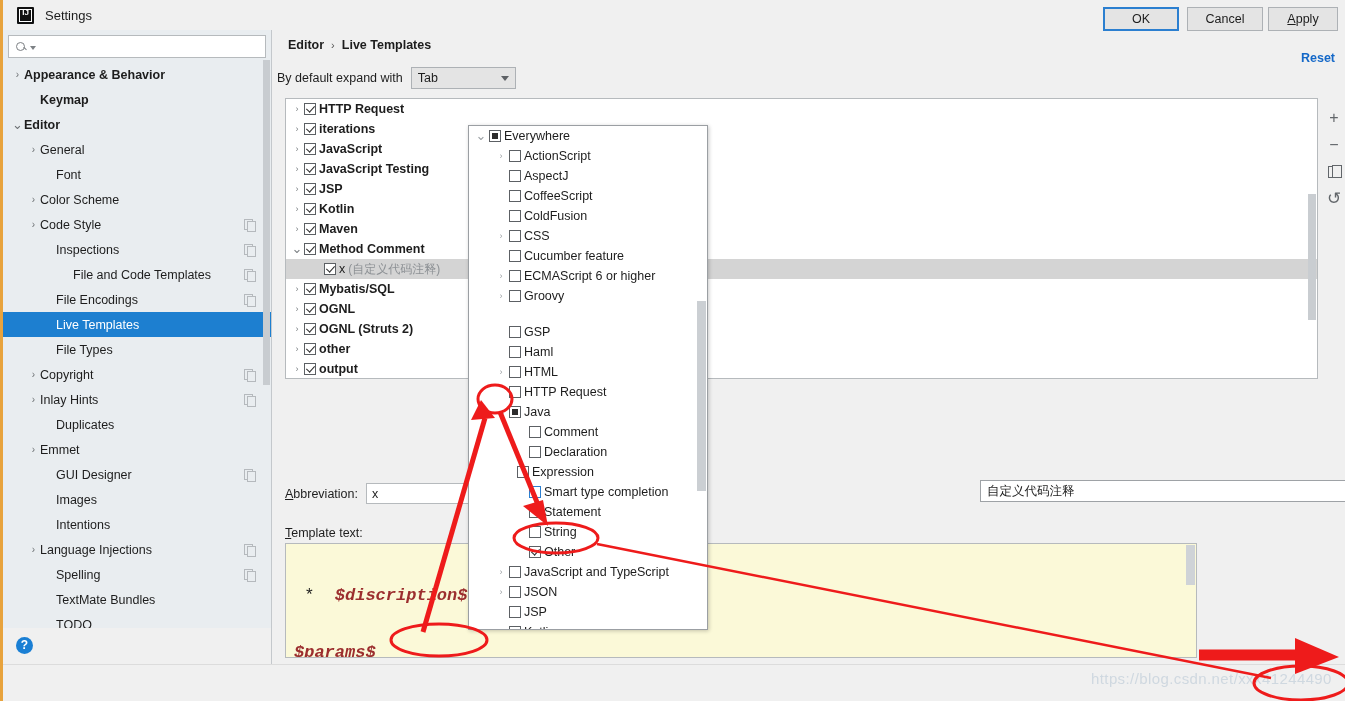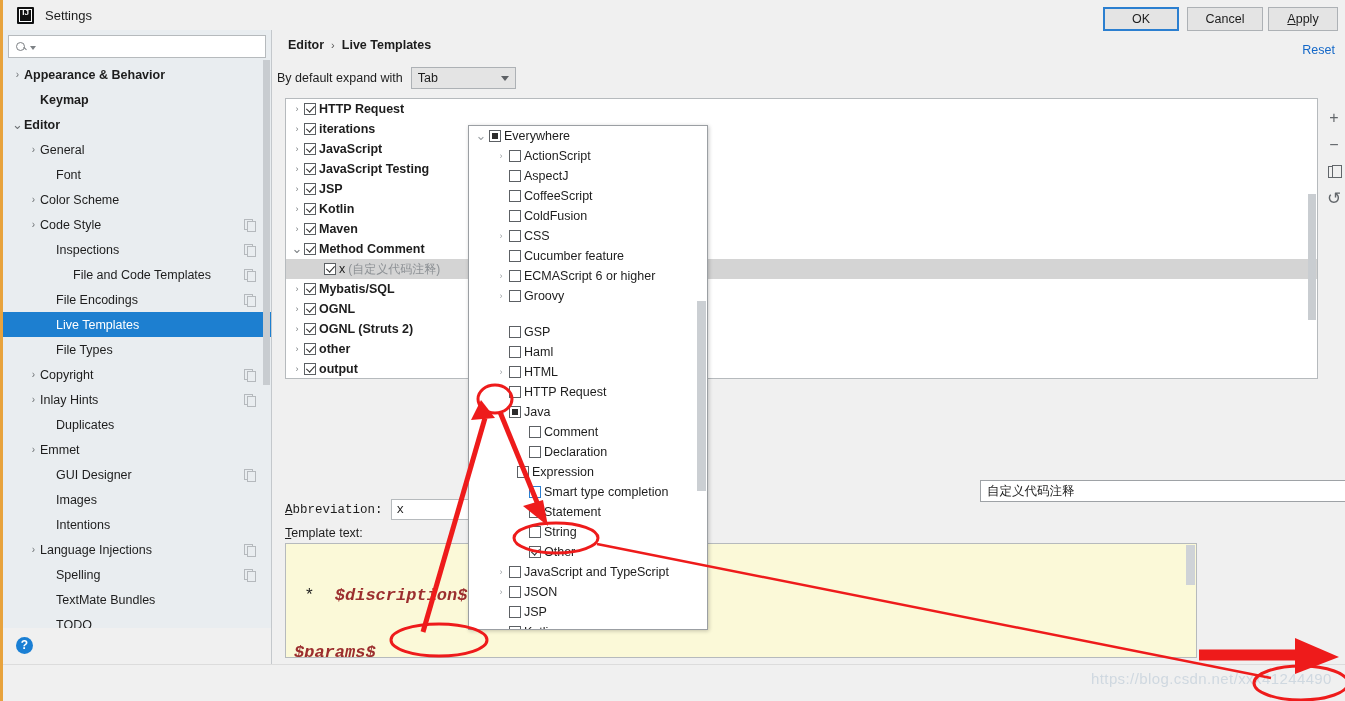--- a/index.html
+++ b/index.html
@@ -132,22 +132,22 @@
     position: absolute; left: 270px; top: 30px;
     width: 1072px; height: 634px; background: #f0f0f0;
   }
   .breadcrumb {
     position: absolute; left: 15px; top: 8px;
     font-weight: bold; font-size: 12.5px;
     display: flex; align-items: center; gap: 7px;
   }
   .bc-sep { color: #555; font-weight: normal; font-size: 11px; }
   .reset-link {
-    position: absolute; right: 10px; top: 13px;
-    color: #1468c8; font-weight: normal; font-size: 12.5px; cursor: pointer;
+    position: absolute; right: 10px; top: 21px;
+    color: #1468c8; font-weight: bold; font-size: 12.5px; cursor: pointer;
   }
   .expand-row {
     position: absolute; left: 4px; top: 37px;
     display: flex; align-items: center; gap: 8px; font-size: 12.5px;
   }
   .combo {
     height: 22px; min-width: 105px; background: #e4e4e4;
     border: 1px solid #adb1b5; display: flex; align-items: center;
     padding: 0 6px; position: relative; cursor: default;
   }
@@ -220,22 +220,22 @@
   .ic-undo {
     width: 14px; height: 12px; position: relative;
   }
   .ic-undo::before {
     content: "↺"; position: absolute; left: 0; top: -5px;
     font-size: 17px; color: #62666a;
   }
 
   
   .abbr-row {
-    position: absolute; left: 12px; top: 469px;
-    display: flex; align-items: center; gap: 8px; font-family: Liberation Mono, monospace;
+    position: absolute; left: 12px; top: 453px;
+    display: flex; align-items: center; gap: 8px;
   }
   .u { text-decoration: underline; }
   .txt-input {
     height: 21px; background: #fff; border: 1px solid #b6babd;
     padding: 0 5px; display: flex; align-items: center;
     font-size: 12.5px;
   }
   .lbl-static { font-size: 12.5px; }
   .tpl-label { position: absolute; left: 12px; top: 496px; font-size: 12.5px; }
   .tpl-editor {

